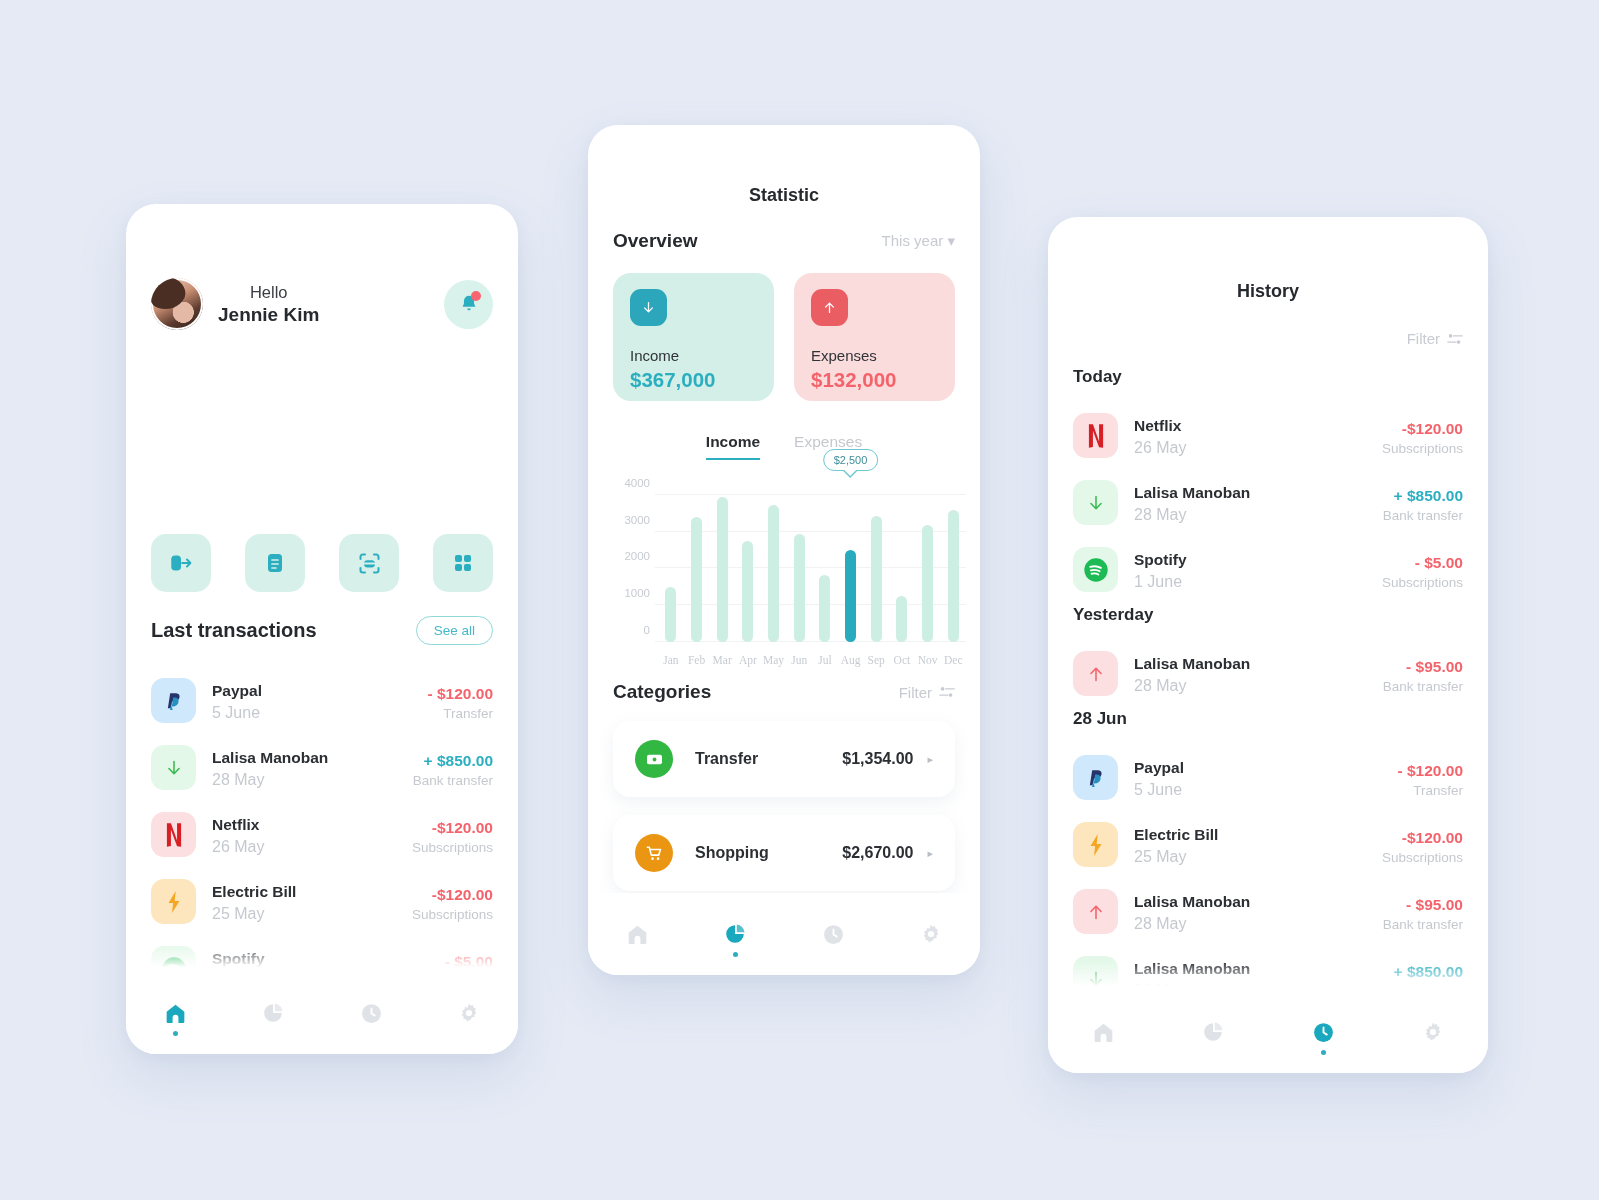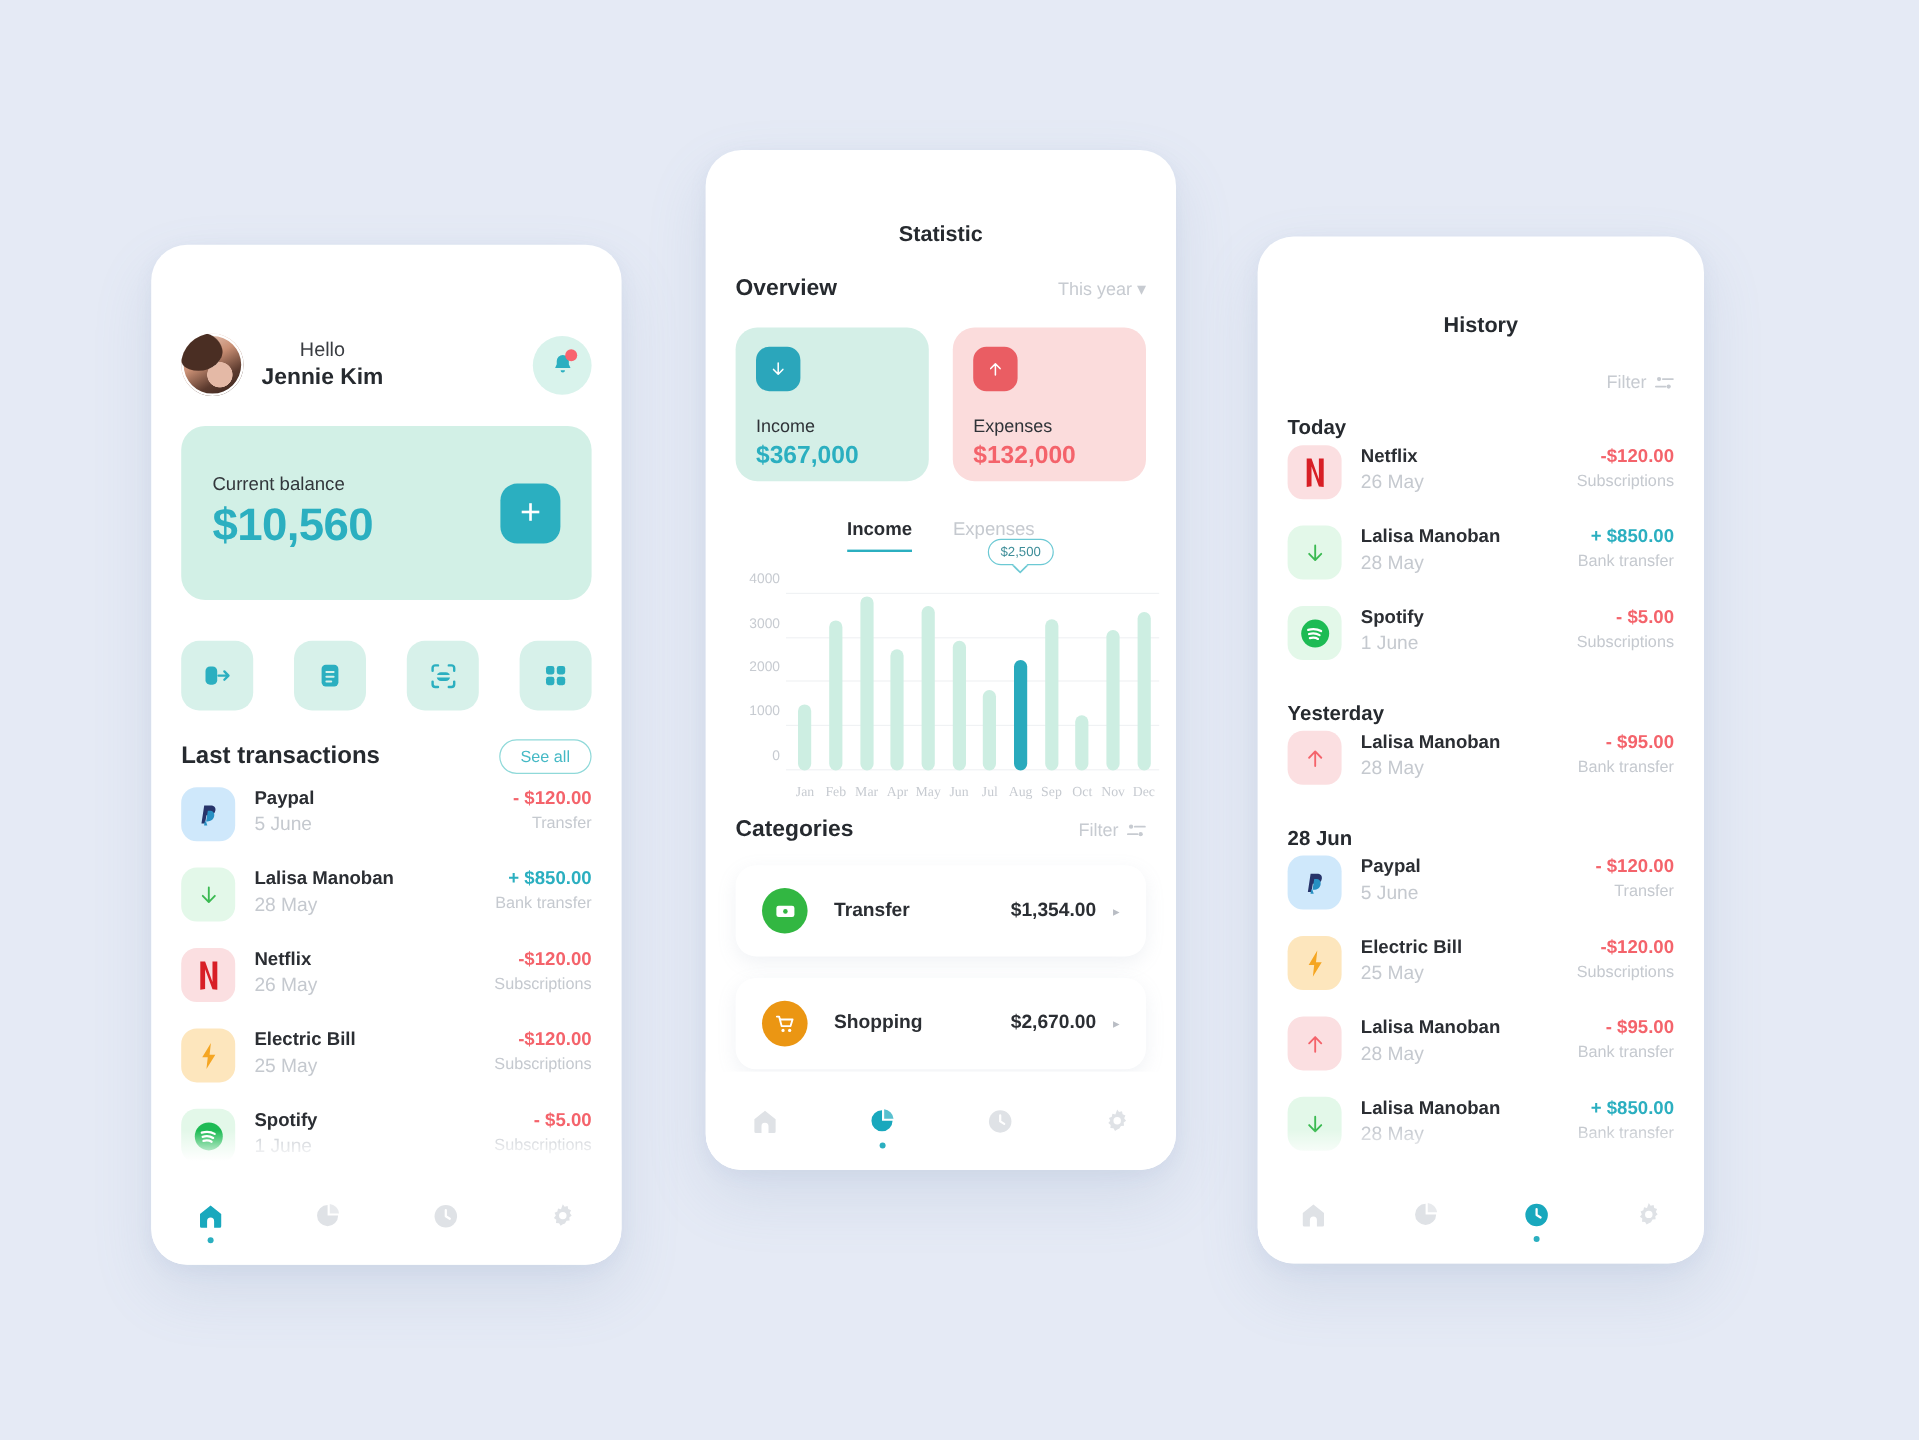--- a/index.html
+++ b/index.html
@@ -16,21 +16,21 @@
     background: #ffffff;
     border-radius: 30px;
     box-shadow: 0 22px 50px rgba(120,140,180,0.16), 0 4px 14px rgba(120,140,180,0.08);
     overflow: hidden;
   }
   
   #phone-home { left: 126px; top: 204px; width: 392px; height: 850px; }
   
   #phone-stat { left: 588px; top: 125px; width: 392px; height: 850px; }
   
-  #phone-history { left: 1048px; top: 197px; width: 372px; height: 856px; }
+  #phone-history { left: 1048px; top: 217px; width: 440px; height: 856px; }
 
   .screen { position: relative; width: 100%; height: 100%; }
   .teal   { color: #2bafc0; }
   .red    { color: #f4636b; }
 
   
   .hdr { position:absolute; left:25px; top:73px; right:25px; height:54px; display:flex; align-items:center; }
   .avatar {
     width:52px; height:52px; border-radius:50%;
     background:
@@ -79,21 +79,21 @@
 
   
   .sec-head { position:absolute; left:25px; right:25px; top:412px; display:flex; align-items:center; }
   .sec-title{ font-size:20px; font-weight:bold; color:#262a2f; }
   .see-all{
     margin-left:auto; border:1.5px solid #8fd9d9; color:#45b9c5; background:#fff;
     border-radius:20px; padding:6px 17px; font-size:13.5px; cursor:pointer;
   }
 
   .txn-list{ position:absolute; left:25px; right:25px; top:452px; }
-  .txn{ display:flex; align-items:flex-start; height:67px; }
+  .txn{ display:flex; align-items:flex-end; height:67px; }
   .tico{ width:45px; height:45px; border-radius:13px; display:flex; align-items:center; justify-content:center; flex:0 0 auto; }
   .tmid{ margin-left:16px; line-height:1.25; }
   .tname{ font-size:15.5px; font-weight:bold; color:#2b2e33; }
   .tdate{ font-size:16px; color:#c5c9cf; margin-top:3px; }
   .tright{ margin-left:auto; text-align:right; line-height:1.25; }
   .tamt{ font-size:15.5px; font-weight:bold; }
   .tcat{ font-size:13.5px; color:#c5c9cf; margin-top:3px; }
 
   
   .fade-bot{ position:absolute; left:0; right:0; bottom:82px; height:30px;
@@ -192,29 +192,20 @@
         </div>
         <div class="bell-btn">
           <svg width="22" height="22" viewBox="0 0 24 24">
             <path d="M12 3a5.5 5.5 0 0 0-5.5 5.5v3L5 15h14l-1.5-3.5v-3A5.5 5.5 0 0 0 12 3z" fill="#2bafc0"></path>
             <path d="M10 17a2 2 0 0 0 4 0z" fill="#2bafc0"></path>
           </svg>
           <span class="bell-dot"></span>
         </div>
       </div>
 
-      <div class="balance">
-        <div class="bal-left">
-          <div class="bal-label">Current balance</div>
-          <div class="bal-value">$10,560</div>
-        </div>
-        <div class="plus-btn">
-          <span>+</span>
-        </div>
-      </div>
 
       <div class="quick">
         <div class="qa">
           <svg width="26" height="26" viewBox="0 0 24 24">
             <rect x="3" y="5" width="9" height="14" rx="3.5" fill="#2bafc0"></rect>
             <path d="M13 12h7M17.5 8.8l3.2 3.2-3.2 3.2" stroke="#2bafc0" stroke-width="1.8" fill="none" stroke-linecap="round" stroke-linejoin="round"></path>
           </svg>
         </div>
         <div class="qa">
           <svg width="24" height="24" viewBox="0 0 24 24">

